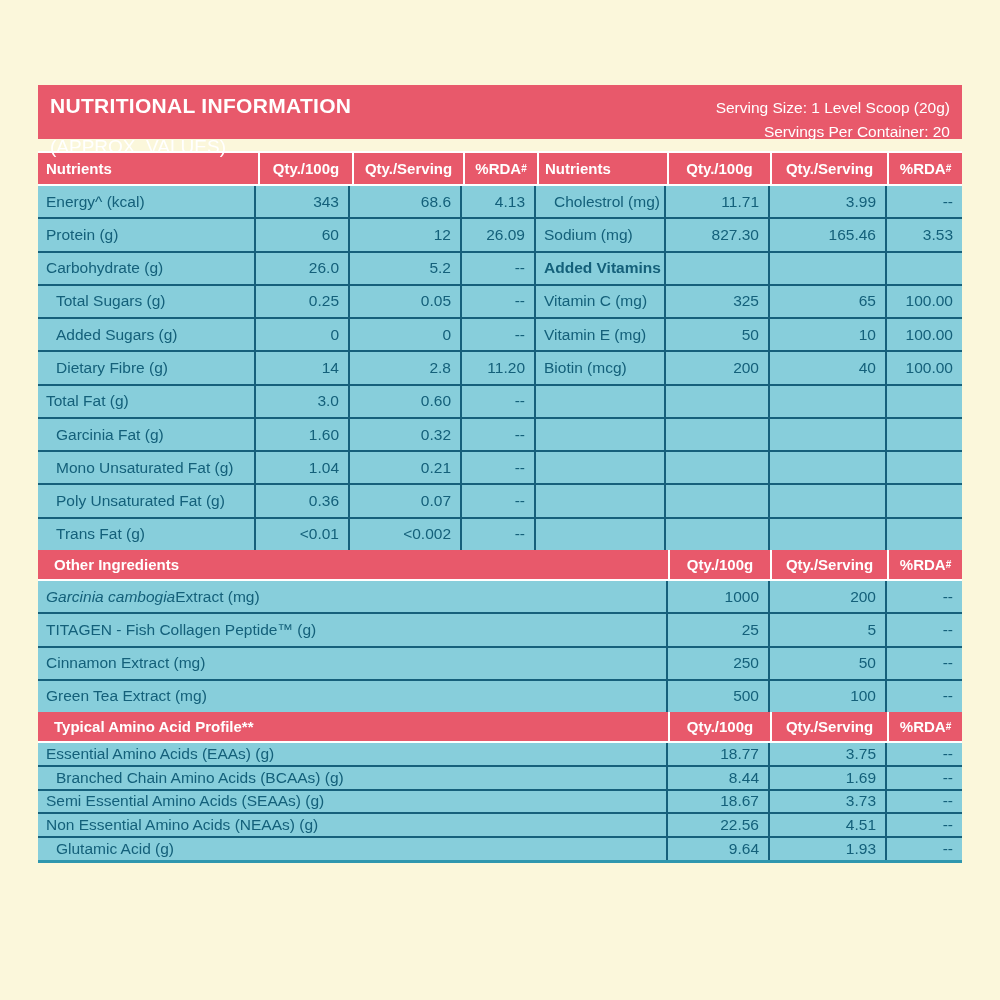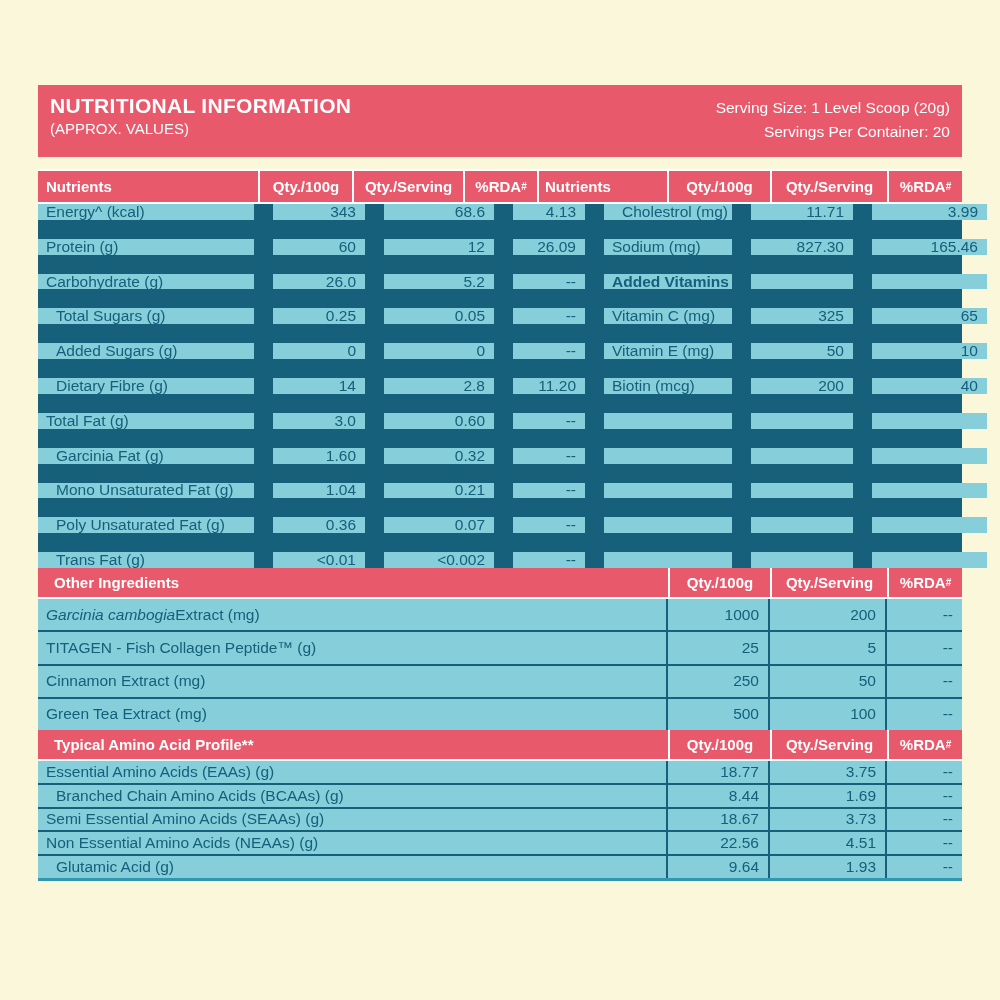--- a/index.html
+++ b/index.html
@@ -20,29 +20,29 @@
     color:var(--text);
   }
   .table-wrap{
     position:absolute;
     left:38px; top:85px;
     width:924px;
   }
   
   .title-band{
     background:var(--red);
-    height:72px;
+    height:54px;
     display:flex;
     justify-content:space-between;
     align-items:flex-start;
     padding:9px 12px 0 12px;
     color:var(--white);
   }
   .title-left .t1{font-size:21px;font-weight:bold;letter-spacing:.3px;}
-  .title-left .t2{font-size:15px;margin-top:2px;}
+  .title-left .t2{font-size:19px;margin-top:18px;}
   .title-right{text-align:right;font-size:15.5px;line-height:1.55;padding-top:2px;}
   
   .colhead{
     display:grid;
     grid-template-columns:220px 94px 111px 74px 130px 103px 117px 75px;
     background:var(--red);
     height:35px;
     border-top:2px solid var(--white);
     border-bottom:2px solid var(--white);
     color:var(--white);
@@ -56,21 +56,21 @@
     border-left:2px solid var(--white);
   }
   .colhead>div:first-child{border-left:none;padding-left:8px;}
   .colhead .c-center{justify-content:center;}
   sup{font-size:10px;vertical-align:super;line-height:0;}
   
   .body-grid{
     display:grid;
     grid-template-columns:216px 92px 110px 72px 128px 102px 115px 75px;
     grid-auto-rows:1fr;
-    gap:19px;
+    gap:2px;
     background:var(--line);
     height:364px;
   }
   .cell{
     background:var(--blue);
     display:flex;
     align-items:center;
     font-size:15.5px;
     overflow:hidden;
     white-space:nowrap;

